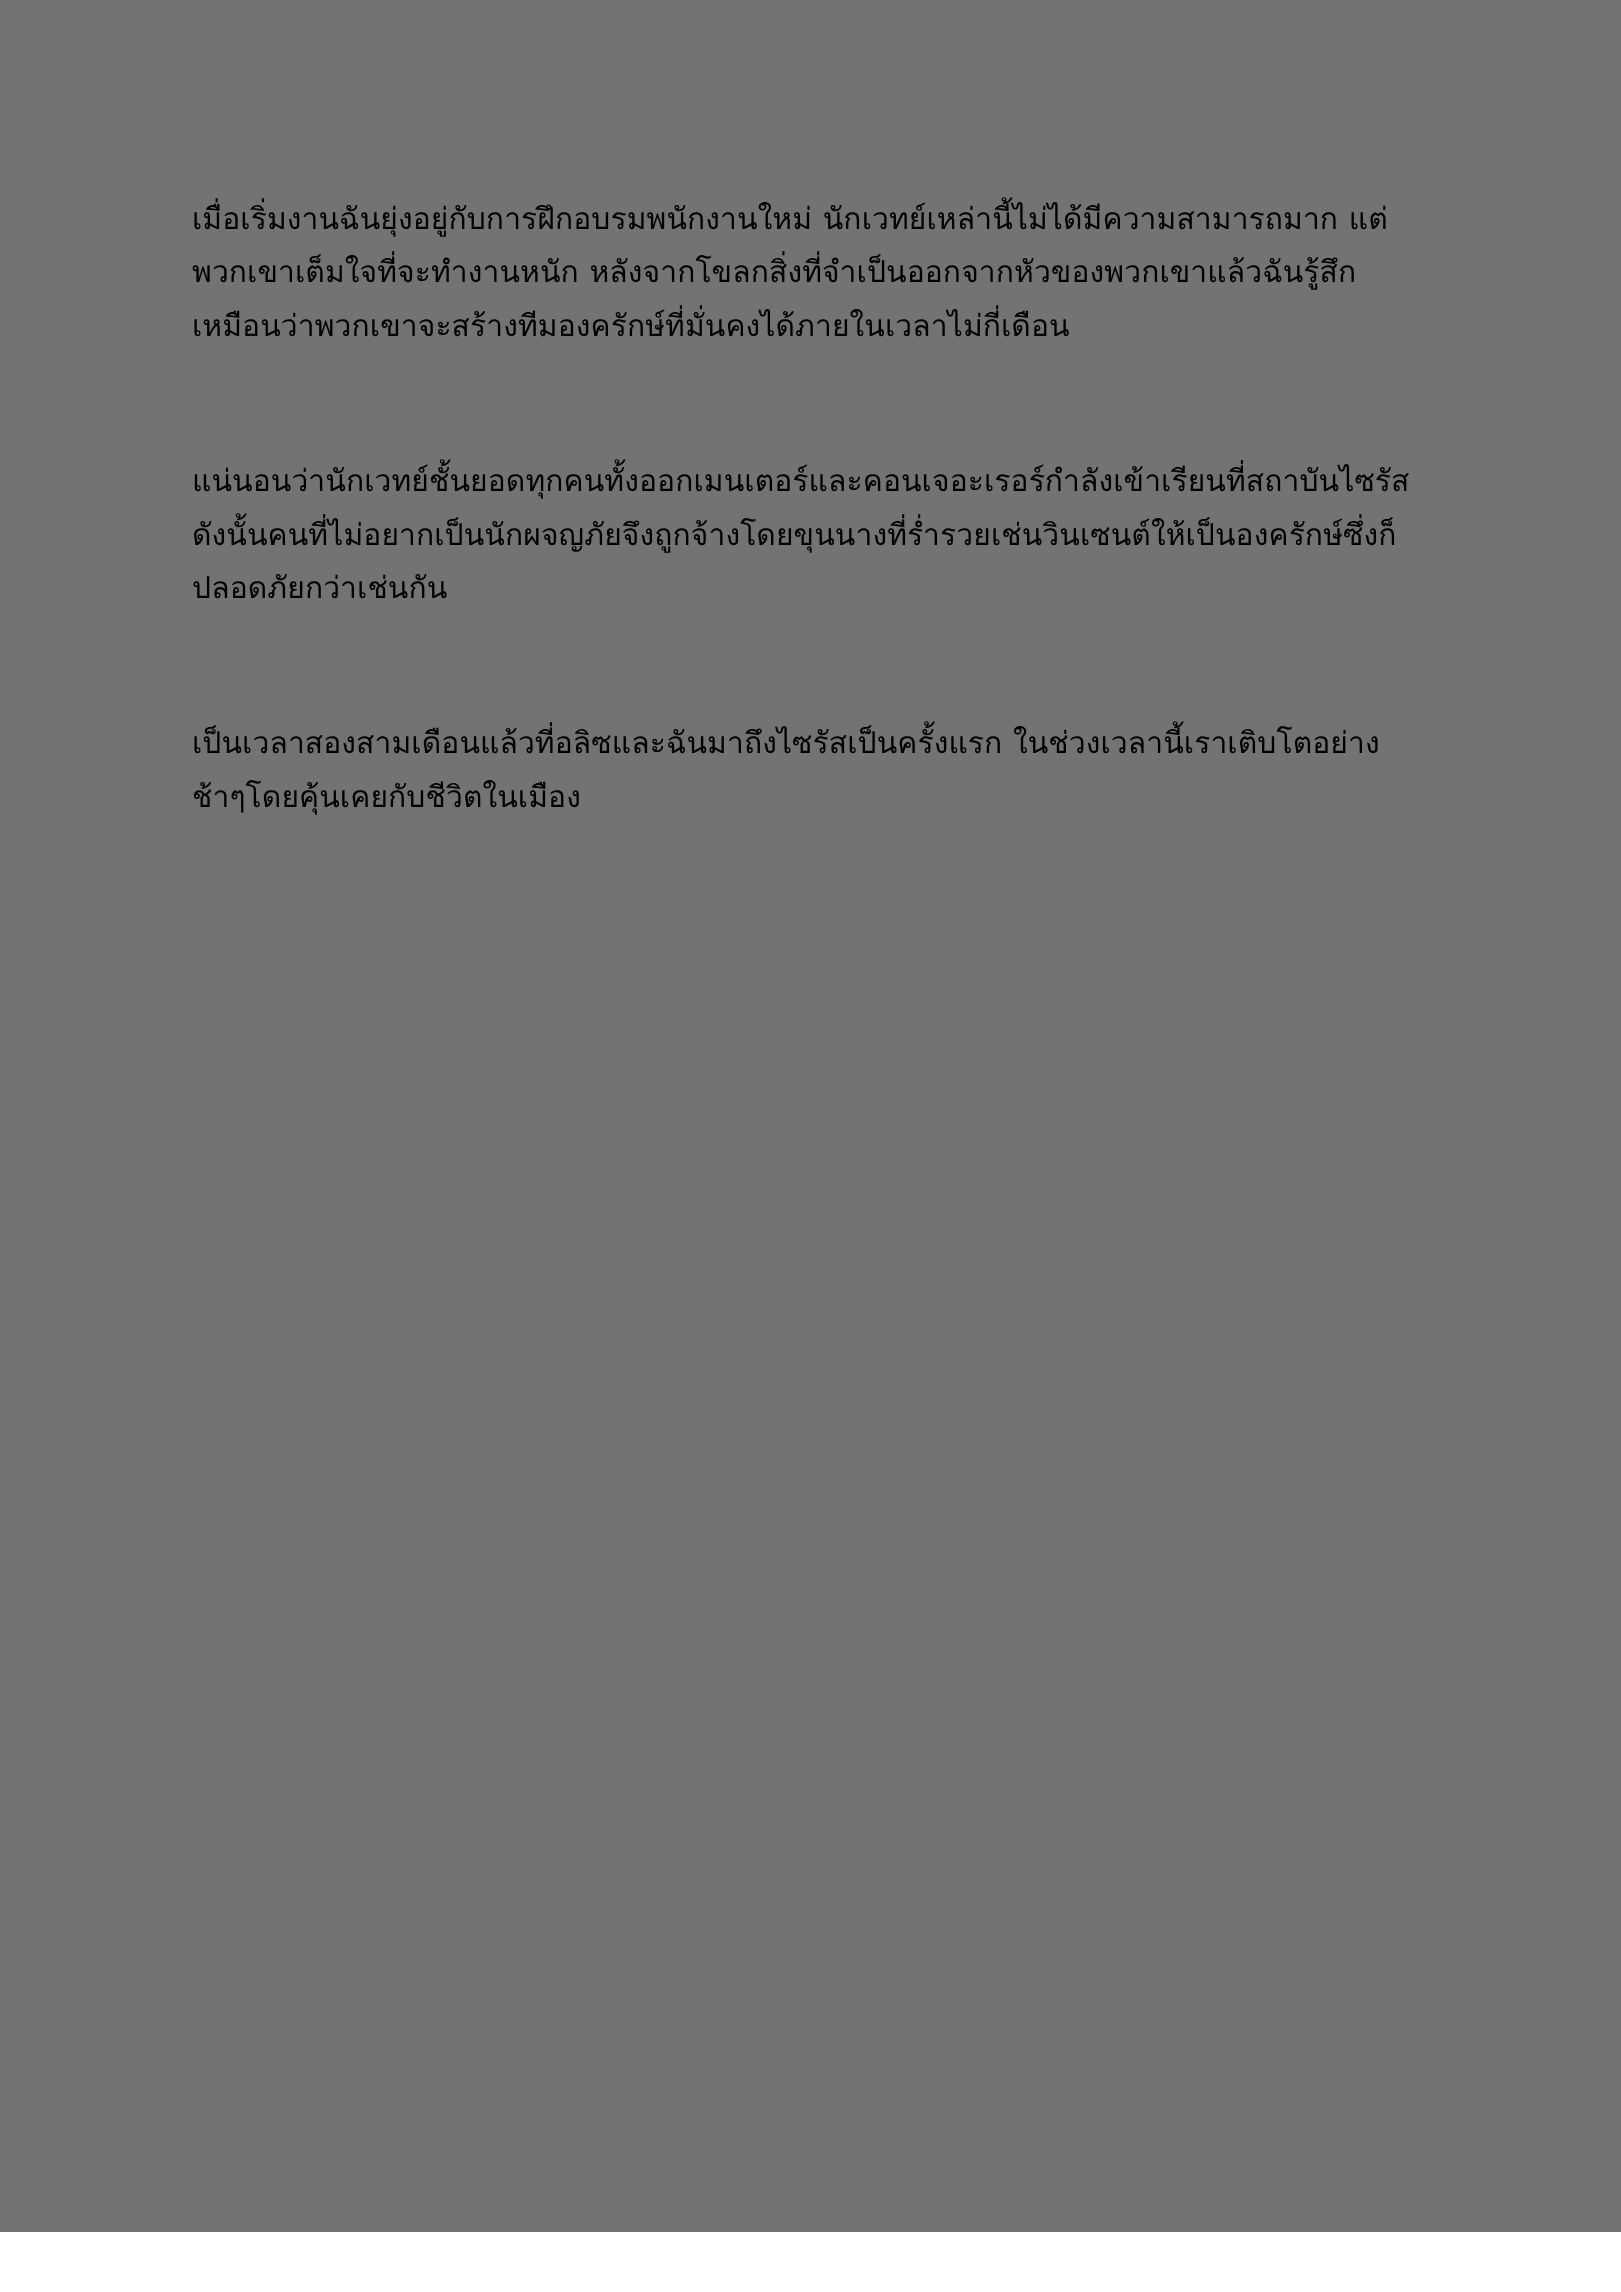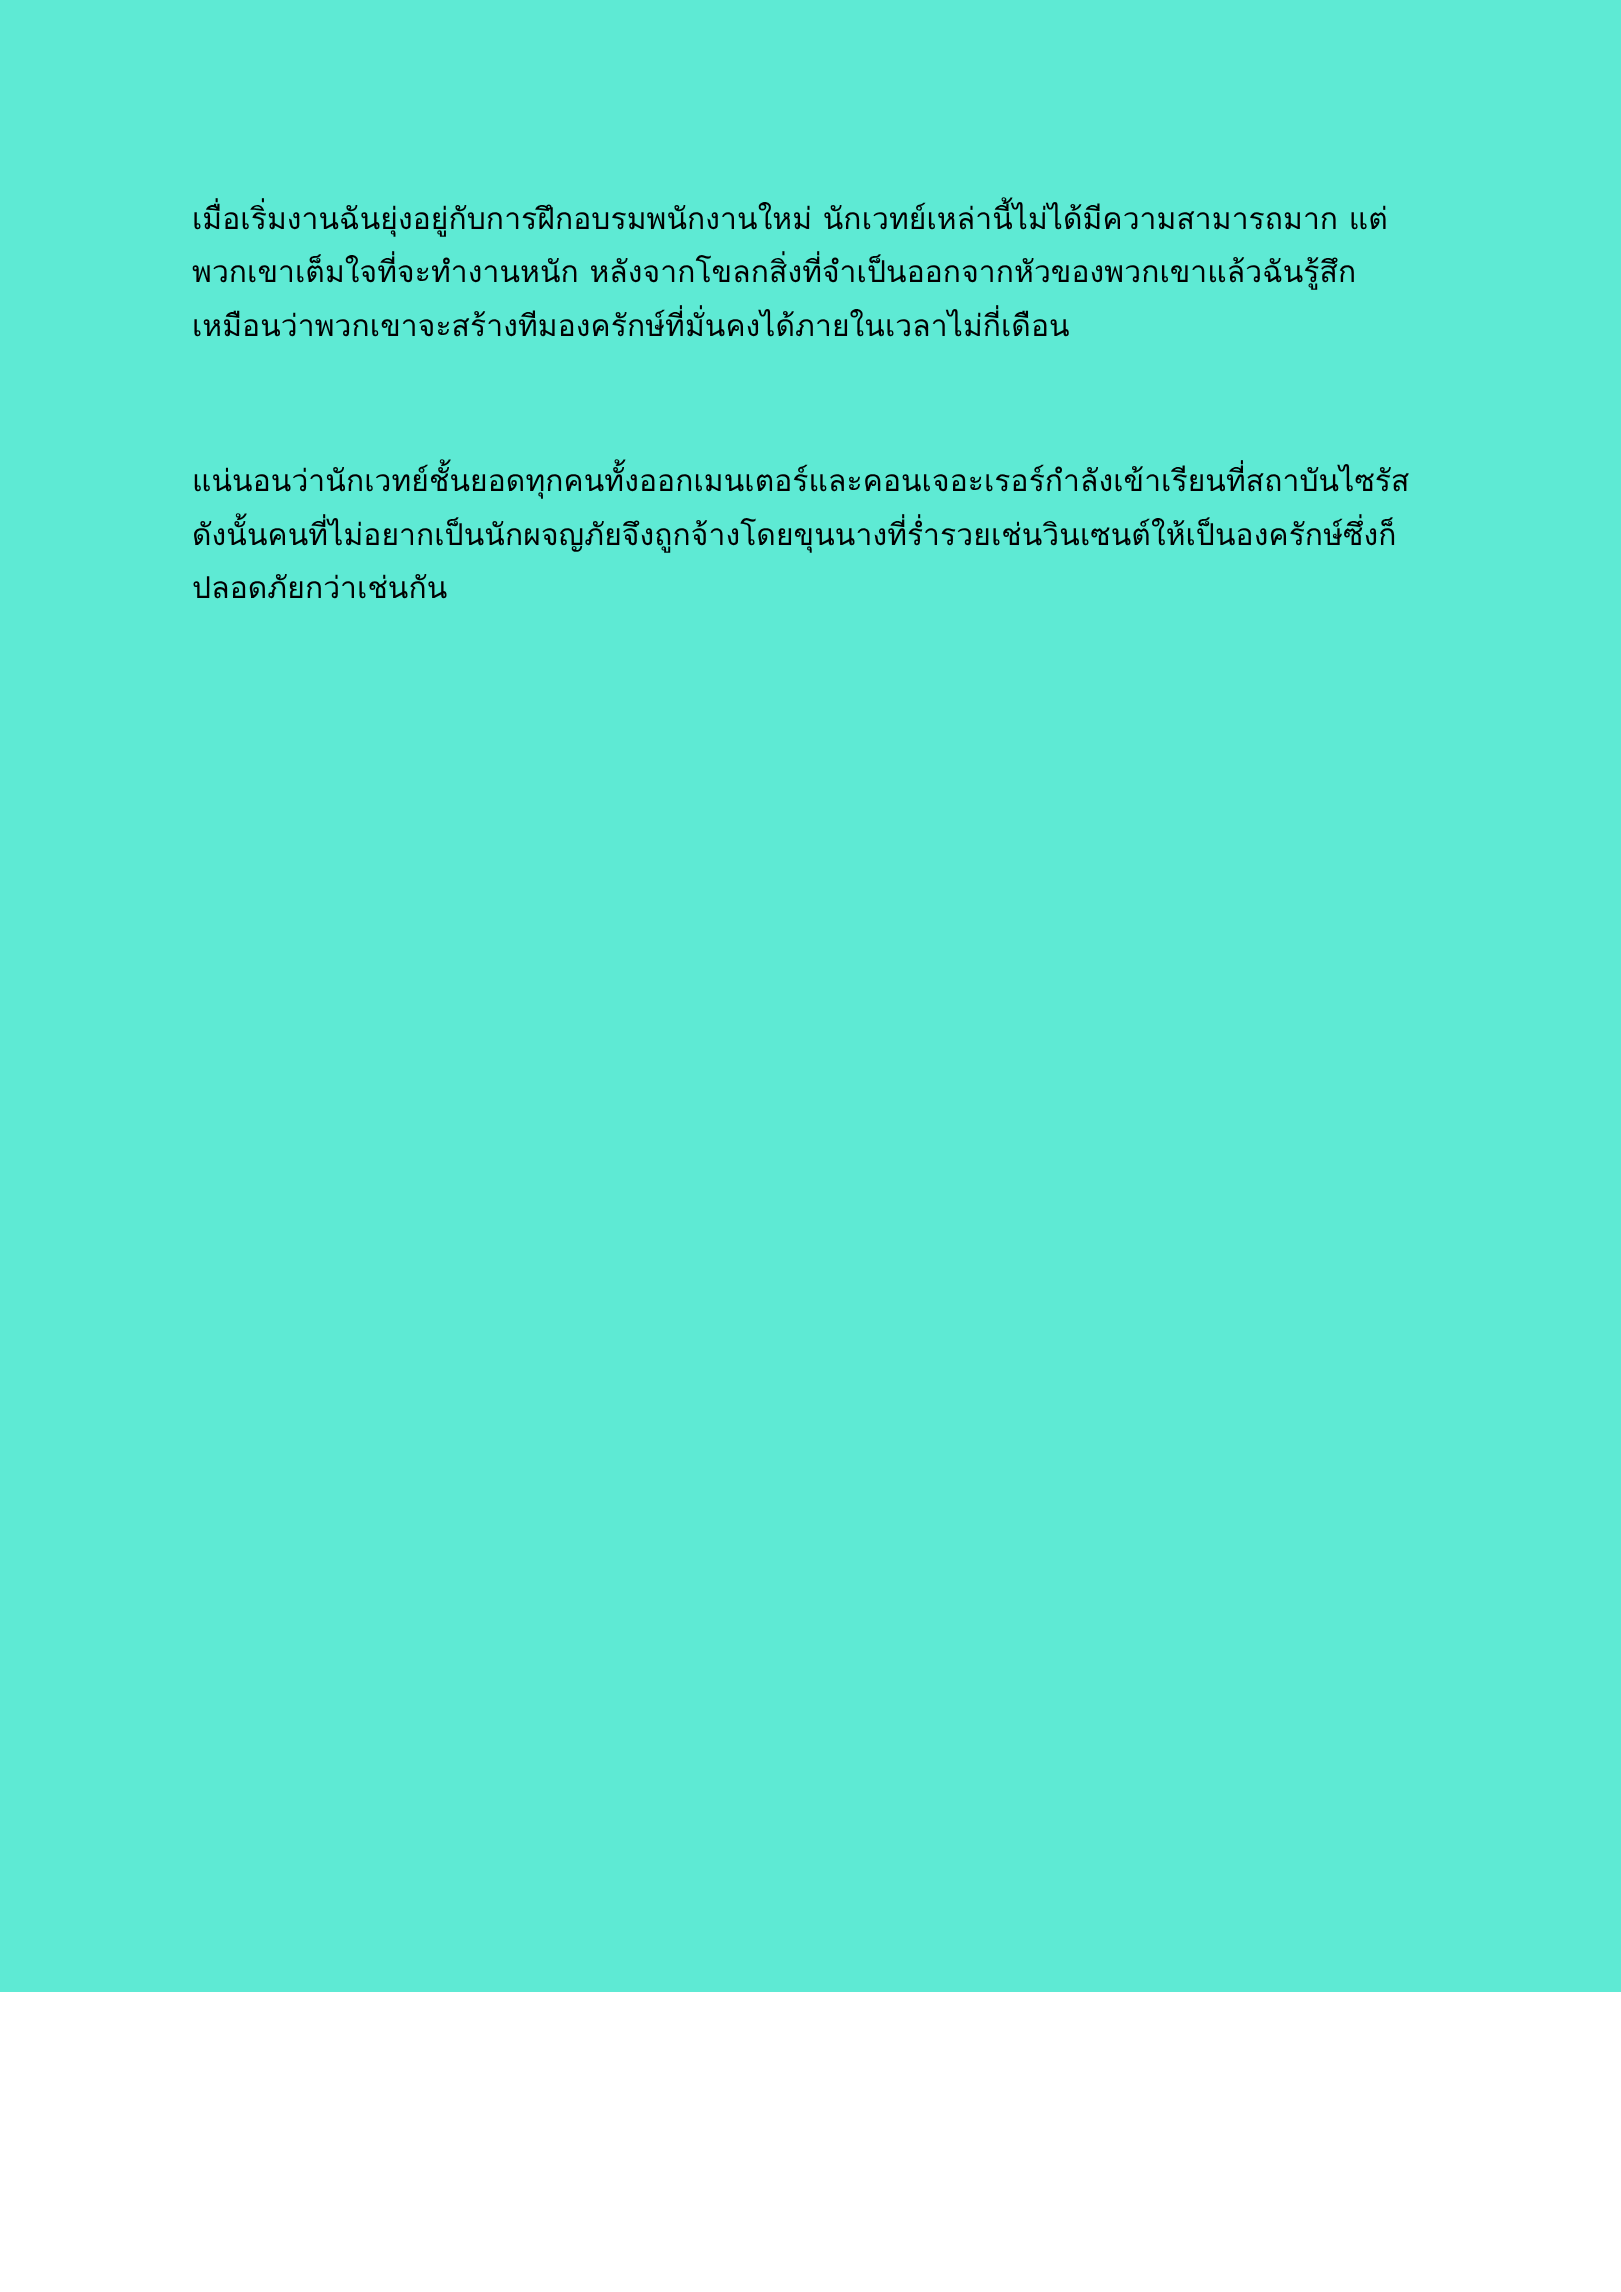--- a/index.html
+++ b/index.html
@@ -3,22 +3,22 @@
 <meta charset="utf-8">
 <style>
   html, body {
     margin: 0;
     padding: 0;
     background: #ffffff;
   }
   .page {
     position: relative;
     width: 1621px;
-    height: 1992px;
-    background: #5eead4;
+    height: 2232px;
+    background: #737373;
     box-sizing: border-box;
     overflow: hidden;
   }
   .doc-body {
     position: absolute;
     left: 192px;
     top: 192px;
     width: 1237px;
   }
   .para {
@@ -35,15 +35,16 @@
     margin-bottom: 0;
   }
 </style>
 </head>
 <body>
 
 <div class="page">
   <div class="doc-body">
     <p class="para">เมื่อเริ่มงานฉันยุ่งอยู่กับการฝึกอบรมพนักงานใหม่ นักเวทย์เหล่านี้ไม่ได้มีความสามารถมาก แต่พวกเขาเต็มใจที่จะทำงานหนัก หลังจากโขลกสิ่งที่จำเป็นออกจากหัวของพวกเขาแล้วฉันรู้สึกเหมือนว่าพวกเขาจะสร้างทีมองครักษ์ที่มั่นคงได้ภายในเวลาไม่กี่เดือน</p>
     <p class="para">แน่นอนว่านักเวทย์ชั้นยอดทุกคนทั้งออกเมนเตอร์และคอนเจอะเรอร์กำลังเข้าเรียนที่สถาบันไซรัส ดังนั้นคนที่ไม่อยากเป็นนักผจญภัยจึงถูกจ้างโดยขุนนางที่ร่ำรวยเช่นวินเซนต์ให้เป็นองครักษ์ซึ่งก็ปลอดภัยกว่าเช่นกัน</p>
+    <p class="para">เป็นเวลาสองสามเดือนแล้วที่อลิซและฉันมาถึงไซรัสเป็นครั้งแรก ในช่วงเวลานี้เราเติบโตอย่างช้าๆโดยคุ้นเคยกับชีวิตในเมือง</p>
   </div>
 </div>
 
 
 </body></html>

